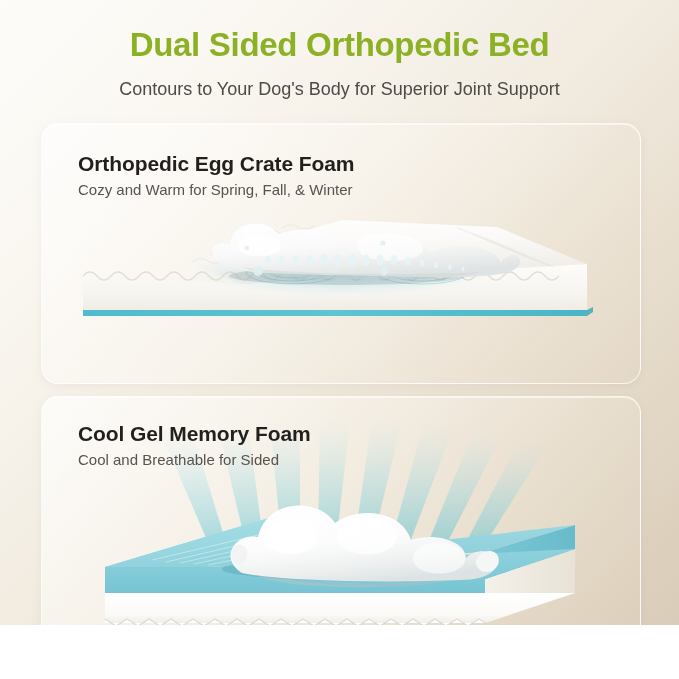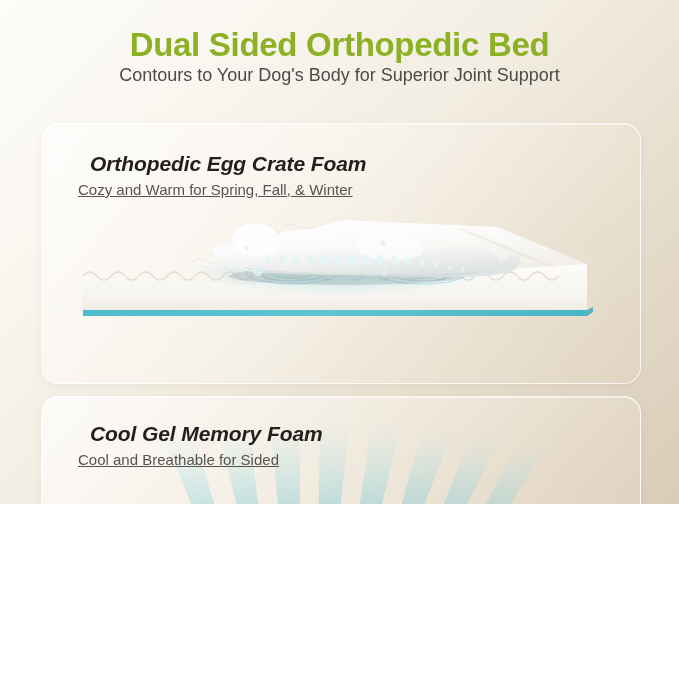--- a/index.html
+++ b/index.html
@@ -9,21 +9,21 @@
   body {
     width: 679px;
     height: 679px;
     overflow: hidden;
     font-family: "Liberation Sans", sans-serif;
   }
 
   #page {
     position: relative;
     width: 679px;
-    height: 504px;
+    height: 625px;
     background:
       linear-gradient(135deg,
         #fdfcf9 0%,
         #faf7f1 22%,
         #f2ece1 48%,
         #e6dccb 74%,
         #d9ccb8 100%);
     overflow: hidden;
   }
 
@@ -42,21 +42,21 @@
     letter-spacing: -0.3px;
     color: #8cb125;
     line-height: 1.15;
     margin: 0;
     white-space: nowrap;
   }
   .sub-title {
     font-size: 18px;
     font-weight: 300;
     color: #4d4a47;
-    margin: 1px 0 0 0;
+    margin: 15px 0 0 0;
     line-height: 1.2;
     white-space: nowrap;
   }
 
   
   .card {
     position: absolute;
     left: 41px;
     width: 598px;
     border-radius: 17px;
@@ -82,38 +82,36 @@
     background:
       linear-gradient(128deg,
         rgba(255,255,255,0.70) 0%,
         rgba(252,249,243,0.50) 38%,
         rgba(240,231,216,0.30) 74%,
         rgba(226,213,192,0.24) 100%);
   }
 
   .card-heading {
     position: absolute;
-    left: 48px;
+    left: 36px;
     font-size: 21px;
     font-weight: 600;
     color: #231f1d;
     letter-spacing: -0.1px;
     line-height: 1.2;
     white-space: nowrap;
-    font-style: italic;
   }
   .card-sub {
     position: absolute;
     left: 36px;
     font-size: 15px;
     font-weight: 300;
     color: #58534e;
     line-height: 1.2;
     white-space: nowrap;
-    text-decoration: underline;
   }
   .card-1 .card-heading { top: 27px; }
   .card-1 .card-sub     { top: 57px; }
   .card-2 .card-heading { top: 24px; text-align: right; }
   .card-2 .card-sub     { top: 54px; }
 
   .illus {
     position: absolute;
     left: 0;
     top: 0;

